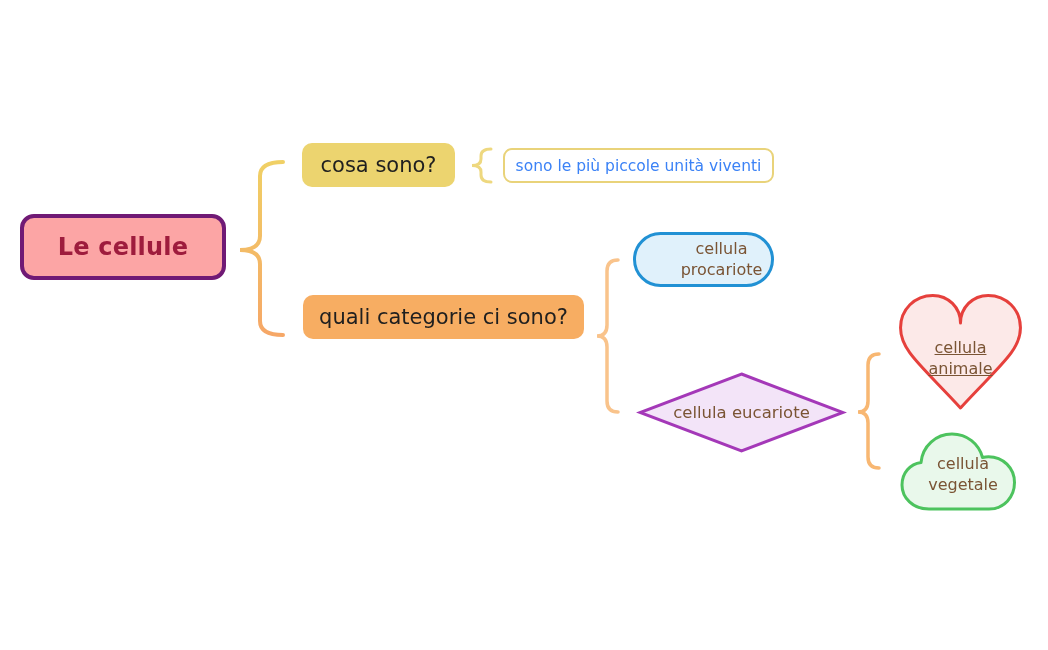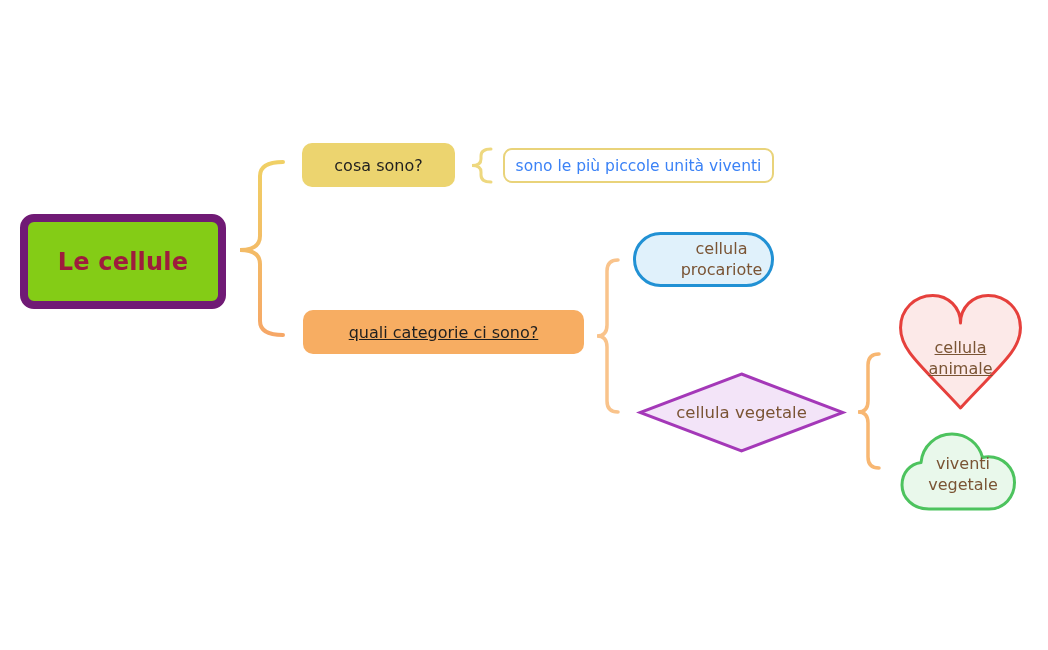--- a/index.html
+++ b/index.html
@@ -7,40 +7,40 @@
   body { font-family: "DejaVu Sans", "Liberation Sans", sans-serif; position: relative; }
 
   .canvas { position: absolute; inset: 0; width: 1048px; height: 650px; }
 
   .braces-svg { position: absolute; left: 0; top: 0; width: 1048px; height: 650px; pointer-events: none; }
 
   .node { position: absolute; display: flex; align-items: center; justify-content: center; text-align: center; }
 
   
   .root-node {
-    left: 20px; top: 214px; width: 206px; height: 95px;
-    background: #84cc16;
-    border: 8px solid #701a75;
+    left: 20px; top: 214px; width: 206px; height: 66px;
+    background: #fca5a5;
+    border: 4px solid #701a75;
     border-radius: 14px;
     color: #9e1c3d;
     font-size: 24px;
     font-weight: bold;
     letter-spacing: 0.2px;
   }
 
   
   .q-node {
     height: 44px;
     border-radius: 10px;
     color: #1f1f1f;
-    font-size: 16px;
+    font-size: 21px;
     font-weight: 500;
   }
   .q-cosa { left: 302px; top: 143px; width: 153px; background: #ecd46f; }
-  .q-categorie { left: 303px; top: 310px; width: 281px; background: #f7ad62; text-decoration: underline; }
+  .q-categorie { left: 303px; top: 295px; width: 281px; background: #f7ad62; }
 
   
   .answer-node {
     left: 503px; top: 148px; width: 271px; height: 35px;
     background: #ffffff;
     border: 2px solid #e9d37a;
     border-radius: 9px;
     color: #3b82f6;
     font-size: 15.5px;
     font-weight: 500;
@@ -121,35 +121,35 @@
 
   <div class="node capsule-node">
     <span class="shape-label">cellula procariote</span>
   </div>
 
   <div class="shape-wrap diamond-wrap">
     <svg viewBox="0 0 211 81">
       <polygon points="105.5,2 207,40.5 105.5,79 4,40.5" fill="#f3e4f8" stroke="#a438b8" stroke-width="3" stroke-linejoin="miter"></polygon>
     </svg>
     <div class="shape-text-layer">
-      <span class="shape-label">cellula vegetale</span>
+      <span class="shape-label">cellula eucariote</span>
     </div>
   </div>
 
   <div class="shape-wrap heart-wrap">
     <svg viewBox="0 0 100 95">
       <path d="M 50 26 C 50 14.5 41 5.5 29.5 5.5 C 16 5.5 5.5 16 5.5 29.5 C 5.5 46.5 21 57.5 50 89 C 79 57.5 94.5 46.5 94.5 29.5 C 94.5 16 84 5.5 70.5 5.5 C 59 5.5 50 14.5 50 26 Z" fill="#fce9e8" stroke="#e6403c" stroke-width="3" vector-effect="non-scaling-stroke" stroke-linejoin="round"></path>
     </svg>
     <div class="shape-text-layer">
       <span class="shape-label">cellula animale</span>
     </div>
   </div>
 
   <div class="shape-wrap cloud-wrap">
     <svg viewBox="0 0 130 89">
       <path d="M 31 85 C 15 85 4 74 4 61 C 4 49 12 40 23 38.5 C 24.5 22 38 10 54 10 C 69 10 81 20 84.5 33.5 C 86.5 33 88.5 32.7 90.5 32.7 C 105 32.7 116.5 44 116.5 58.5 C 116.5 73 106 85 91 85 Z" fill="#e9f8eb" stroke="#4dc35e" stroke-width="3" vector-effect="non-scaling-stroke" stroke-linejoin="round"></path>
     </svg>
     <div class="shape-text-layer">
-      <span class="shape-label">viventi vegetale</span>
+      <span class="shape-label">cellula vegetale</span>
     </div>
   </div>
 
 </div>
 
 </body></html>

